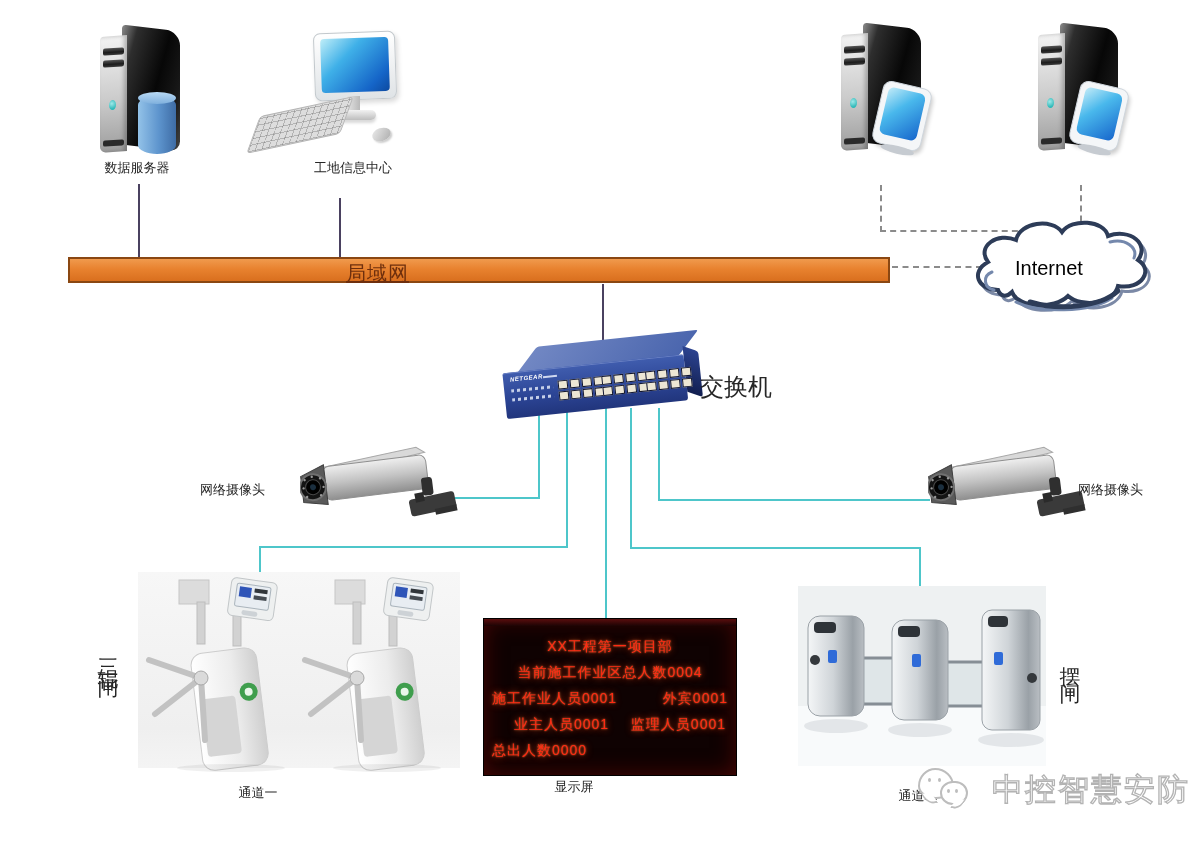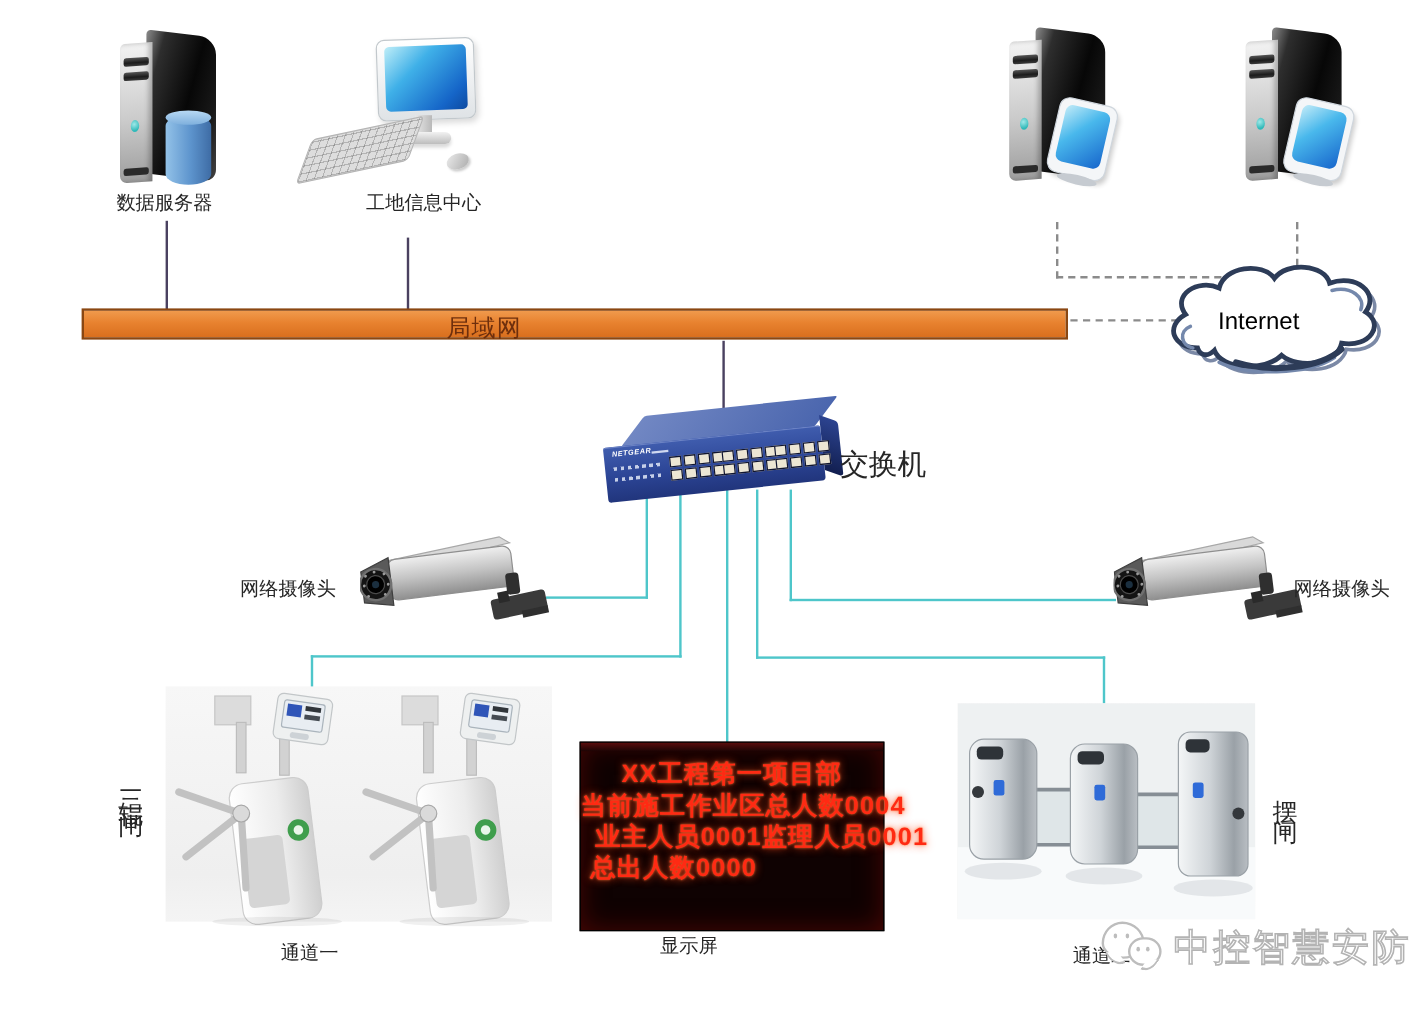--- a/index.html
+++ b/index.html
@@ -1,33 +1,33 @@
 <!DOCTYPE html>
 <html><head>
 <meta charset="utf-8">
 <style>
   html,body{margin:0;padding:0;background:#ffffff;}
   #canvas{position:relative;width:1189px;height:841px;background:#ffffff;overflow:hidden;
           font-family:"Liberation Sans","DejaVu Sans",sans-serif;color:#222;}
-  .lbl{position:absolute;font-size:16px;color:#262626;white-space:nowrap;z-index:6;}
+  .lbl{position:absolute;font-size:13px;color:#262626;white-space:nowrap;z-index:6;}
   .lbl.center{transform:translateX(-50%);}
   .vlbl{position:absolute;writing-mode:vertical-rl;font-size:21px;color:#262626;z-index:6;}
 
   
   .ln{position:absolute;z-index:1;}
   .ln.purple{background:#4a4160;}
   .ln.cyan{background:#4ec6ca;}
   .ln.dashv{border-left:2px dashed #8b8b8b;}
   .ln.dashh{border-top:2px dashed #8b8b8b;}
 
   
   .lanbar{position:absolute;left:68px;top:257px;width:822px;height:26px;z-index:2;
           background:linear-gradient(180deg,#f09a4d 0%,#e8822f 45%,#d96f1e 100%);
           border:2px solid #8a4712;box-sizing:border-box;}
-  .lanbar span{position:absolute;left:302px;top:1px;font-size:20px;color:#6e2f0d;letter-spacing:1px;}
+  .lanbar span{position:absolute;left:276px;top:1px;font-size:20px;color:#6e2f0d;letter-spacing:1px;text-decoration:underline;}
 
   
   .tower{position:absolute;width:96px;height:136px;z-index:3;}
   .t-side{position:absolute;left:30px;top:0;width:58px;height:120px;
           background:linear-gradient(105deg,#8d8d8d 0%,#2e2e2e 18%,#070707 55%,#181818 80%,#454545 100%);
           border-radius:4px 14px 10px 4px;transform:skewY(7deg);}
   .t-front{position:absolute;left:8px;top:8px;width:27px;height:116px;
            background:linear-gradient(180deg,#f3f3f3,#cbcbcb 55%,#9d9d9d);
            border-radius:4px 0 0 6px;transform:skewY(-4deg);box-shadow:inset -3px 0 4px rgba(0,0,0,.25);}
   .t-bay{position:absolute;left:3px;width:21px;height:7px;border-radius:2px;
@@ -78,34 +78,34 @@
           background:repeating-linear-gradient(90deg,#c5cfe8 0 3px,transparent 3px 6px);}
   .pg{position:absolute;top:13px;display:grid;grid-template-columns:repeat(4,10px);grid-auto-rows:9px;gap:2px;}
   .pg i{display:block;background:#ece6d4;border:1px solid #101530;box-sizing:border-box;}
 
   
   .led{position:absolute;left:483px;top:618px;width:254px;height:158px;z-index:3;background:#0f0202;
        border:1px solid #000;box-sizing:border-box;box-shadow:inset 0 0 22px rgba(120,10,5,.55);
        padding-top:14px;}
   .led::before{content:"";position:absolute;left:0;top:0;width:100%;height:7px;
        background:linear-gradient(180deg,#5a0d0d,#1c0404);}
-  .led-row{height:26px;line-height:26px;font-size:21px;font-weight:bold;letter-spacing:1px;
+  .led-row{height:26px;line-height:26px;font-size:14px;font-weight:normal;letter-spacing:1px;
        color:#ff2a13;text-shadow:0 0 7px rgba(255,70,25,.85),0 0 2px rgba(255,140,70,.9);white-space:nowrap;}
   .led-row.c{text-align:center;}
   .led-row.f{display:flex;justify-content:space-between;padding:0 8px;}
-  .led-row.f4{padding-left:12px;padding-right:10px;}
+  .led-row.f4{padding-left:30px;padding-right:10px;}
 
   
   .photo{position:absolute;z-index:2;background:linear-gradient(180deg,#f7f7f7 0%,#efefef 80%,#f4f4f4 100%);}
 
   
   .cloud{position:absolute;left:958px;top:212px;z-index:2;}
 
   
-  .wm{position:absolute;left:916px;top:766px;display:flex;align-items:center;gap:8px;z-index:30;}
+  .wm{position:absolute;left:916px;top:766px;display:flex;align-items:center;gap:22px;z-index:30;}
   .wm-icon{position:relative;width:54px;height:48px;}
   .wm-b1{position:absolute;left:2px;top:2px;width:32px;height:27px;background:#fff;border:2px solid #bdbdbd;
          border-radius:48% 52% 50% 50%/58% 58% 42% 42%;}
   .wm-b1::after{content:"";position:absolute;left:4px;bottom:-7px;width:9px;height:9px;background:#fff;
          border-left:2px solid #bdbdbd;border-bottom:2px solid #bdbdbd;transform:skewX(28deg) rotate(-12deg);border-radius:0 0 0 70%;}
   .wm-b2{position:absolute;right:2px;top:15px;width:24px;height:20px;background:#fff;border:2px solid #bdbdbd;
          border-radius:50%/55%;}
   .wm-b2::after{content:"";position:absolute;right:3px;bottom:-6px;width:8px;height:8px;background:#fff;
          border-right:2px solid #bdbdbd;border-bottom:2px solid #bdbdbd;transform:skewX(-28deg) rotate(12deg);border-radius:0 0 70% 0;}
   .wm-eye{position:absolute;width:3px;height:4px;border-radius:50%;background:#bdbdbd;}
@@ -329,20 +329,24 @@
     <svg style="position:absolute;left:162px;top:0" width="152" height="200" viewBox="0 0 150 200">
         <use href="#ts"></use>
       </svg>
   </div>
   <div class="vlbl" style="left:94px;top:642px;letter-spacing:9px">三辊闸</div>
   <div class="lbl center" style="left:258px;top:784px">通道一</div>
 
   <div class="led">
     <div class="led-row c">XX工程第一项目部</div>
     <div class="led-row c">当前施工作业区总人数0004</div>
+    <div class="led-row f">
+      <span>施工作业人员0001</span>
+      <span>外宾0001</span>
+    </div>
     <div class="led-row f f4">
       <span>业主人员0001</span>
       <span>监理人员0001</span>
     </div>
     <div class="led-row f">
       <span>总出人数0000</span>
     </div>
   </div>
   <div class="lbl center" style="left:574px;top:778px">显示屏</div>
 

